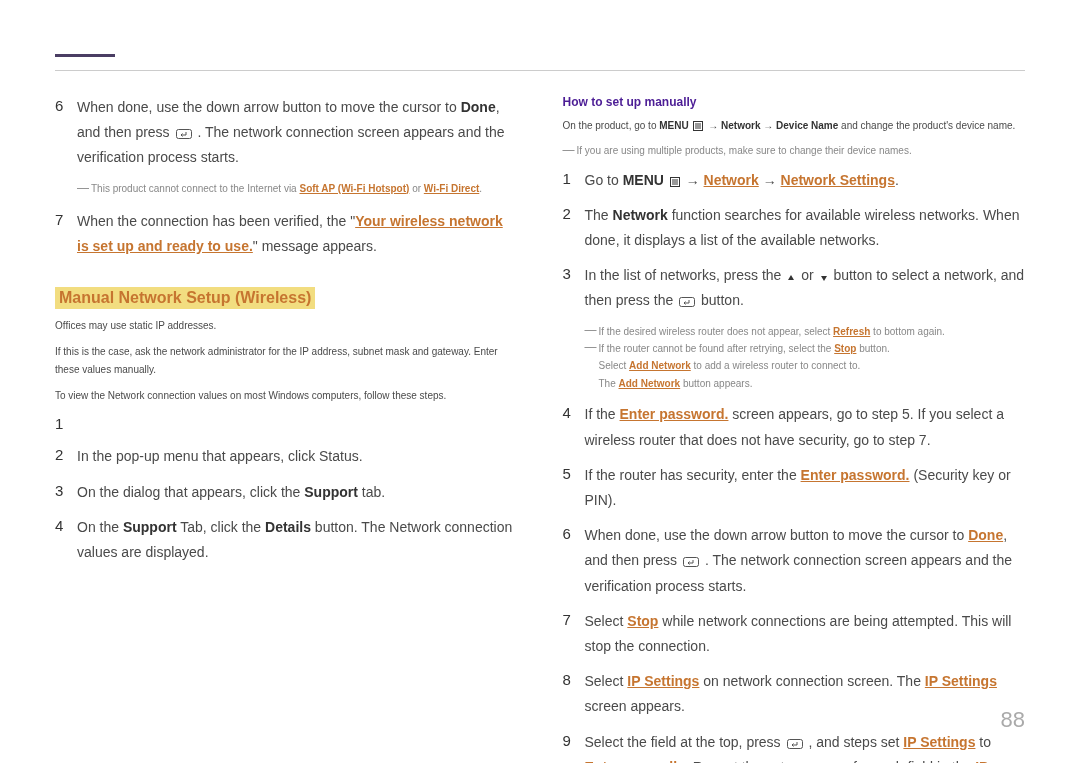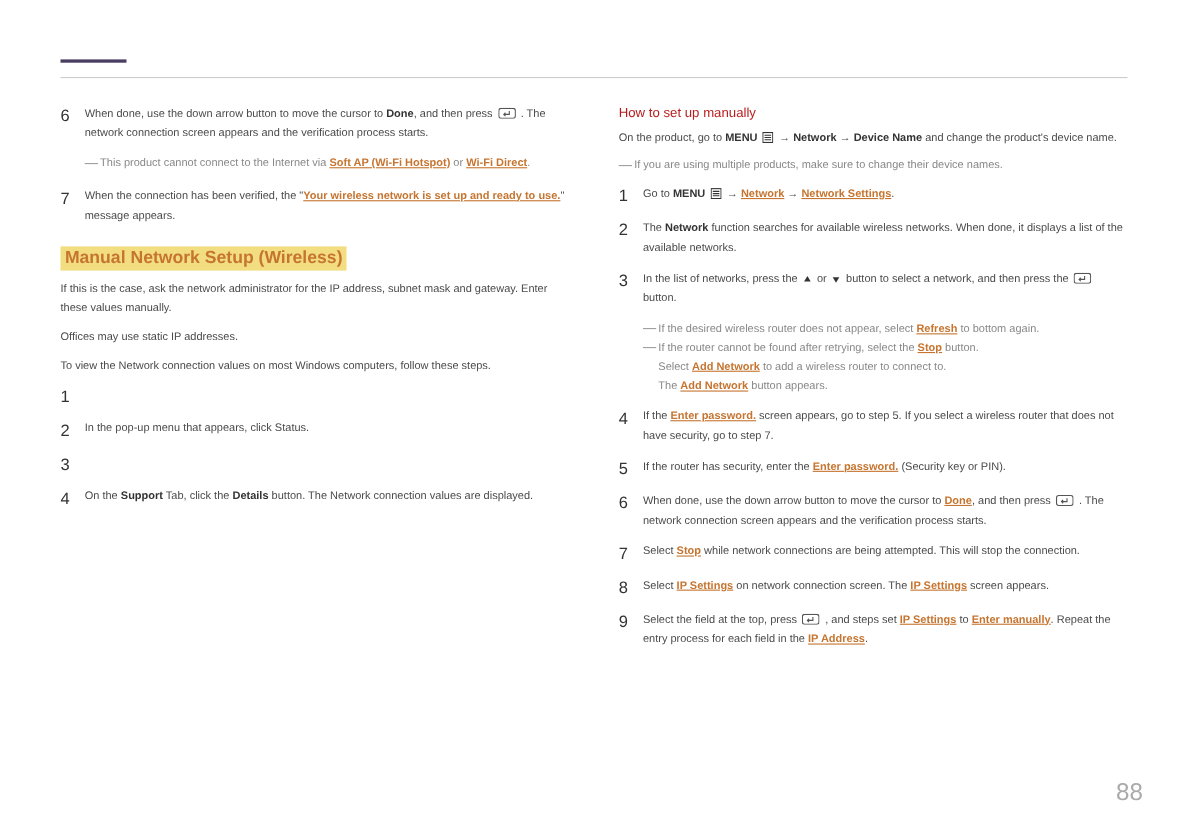--- a/index.html
+++ b/index.html
@@ -55,21 +55,21 @@
     font-size: 15px;
     font-weight: 500;
     color: #333;
     width: 22px;
     flex-shrink: 0;
     line-height: 1.4;
     font-family: "Segoe UI", Arial, sans-serif;
   }
   .num-body {
     flex: 1;
-    font-size: 10px;
+    font-size: 14px;
     color: #4a4a4a;
     line-height: 1.8;
   }
   .note {
     display: flex;
     align-items: flex-start;
     margin: 8px 0 12px 22px;
     color: #888;
     font-size: 10px;
     line-height: 1.65;
@@ -88,46 +88,46 @@
   .note-body {
     flex: 1;
   }
   .hl {
     background: #f2dd80;
     color: #c67530;
     font-weight: 700;
     font-size: 16px;
     padding: 2px 4px;
     display: inline-block;
-    margin-top: 8px;
+    margin-top: 18px;
     margin-bottom: 8px;
   }
   .subhead {
-    font-weight: 400;
+    font-weight: 700;
     font-size: 12px;
-    color: #b91c1c;
+    color: #4c1d95;
     margin-top: 18px;
     margin-bottom: 8px;
   }
   .para {
     font-size: 10px;
     color: #4a4a4a;
     line-height: 1.8;
     margin-bottom: 8px;
   }
   .bold { font-weight: 700; color: #333; }
   .orange { color: #c67530; font-weight: 700; text-decoration: underline; }
   .icon {
     display: inline-block;
     vertical-align: -2px;
     margin: 0 2px;
   }
   .page-num {
     position: absolute;
-    right: 41px;
+    right: 55px;
     bottom: 30px;
     font-size: 22px;
     color: #aaa;
     font-weight: 300;
   }
   .nested-note {
     margin-left: 22px;
     color: #888;
     font-size: 10px;
     line-height: 1.7;
@@ -172,34 +172,37 @@
 
       <div class="num-item">
         <div class="num">7</div>
         <div class="num-body">
           <span>When the connection has been verified, the "</span><span class="orange">Your wireless network is set up and ready to use.</span><span>" message appears.</span>
         </div>
       </div>
 
       <div class="hl">Manual Network Setup (Wireless)</div>
 
+      <div class="para">Offices may use static IP addresses.</div>
       <div class="para">If this is the case, ask the network administrator for the IP address, subnet mask and gateway. Enter these values manually.</div>
-      <div class="para">Offices may use static IP addresses.</div>
 
       <div class="para">To view the Network connection values on most Windows computers, follow these steps.</div>
 
       <div class="num-item">
         <div class="num">1</div>
       </div>
       <div class="num-item">
         <div class="num">2</div>
         <div class="num-body">In the pop-up menu that appears, click Status.</div>
       </div>
       <div class="num-item">
         <div class="num">3</div>
+        <div class="num-body">
+          <span>On the dialog that appears, click the </span><span class="bold">Support</span><span> tab.</span>
+        </div>
       </div>
       <div class="num-item">
         <div class="num">4</div>
         <div class="num-body">
           <span>On the </span><span class="bold">Support</span><span> Tab, click the </span><span class="bold">Details</span><span> button. The Network connection values are displayed.</span>
         </div>
       </div>
     </div>
 
     <div class="col">

